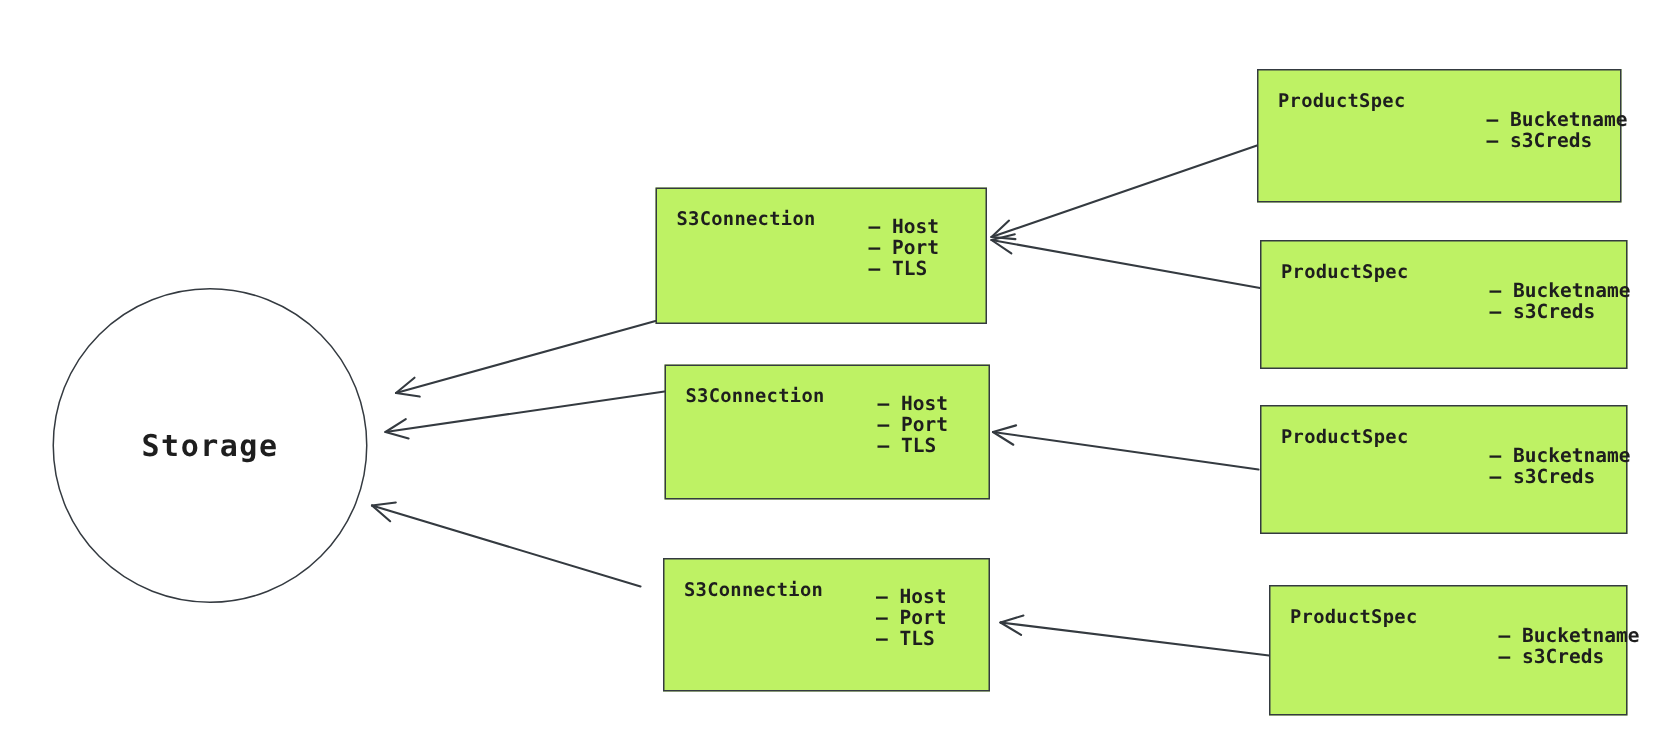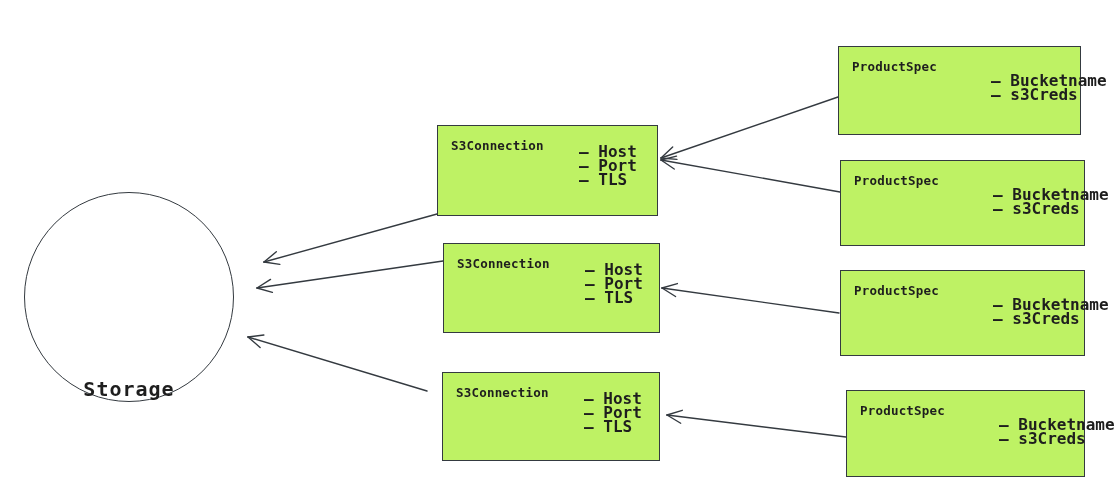--- a/index.html
+++ b/index.html
@@ -31,21 +31,21 @@
     left: 13px;
     top: 12px;
     font-size: 12.5px;
     font-weight: 700;
     color: #1e1e1e;
     letter-spacing: 0.2px;
     white-space: nowrap;
   }
   .node-attrs {
     position: absolute;
-    font-size: 16px;
+    font-size: 13px;
     font-weight: 700;
     color: #1e1e1e;
     line-height: 14px;
     white-space: nowrap;
   }
   .node-attrs .attr-line::before {
     content: "– ";
   }
   .circle-node {
     position: absolute;
@@ -69,21 +69,21 @@
     width: 1119px;
     height: 493px;
     pointer-events: none;
   }
 </style>
 </head>
 <body>
 
 <div id="canvas">
 
-  <div class="circle-node" style="left: 24px; top: 192px; width: 210px; height: 210px; align-items: flex-end;">
+  <div class="circle-node" style="left: 35px; top: 192px; width: 210px; height: 210px;">
     <span class="circle-label">Storage</span>
   </div>
 
   <div id="connection-nodes">
       <div class="node-box" style="left: 437px; top: 125px; width: 221px; height: 91px;">
         <div class="node-title">S3Connection</div>
         <div class="node-attrs" style="left: 141px; top: 19px;">
           <div class="attr-line">Host</div>
           <div class="attr-line">Port</div>
           <div class="attr-line">TLS</div>

